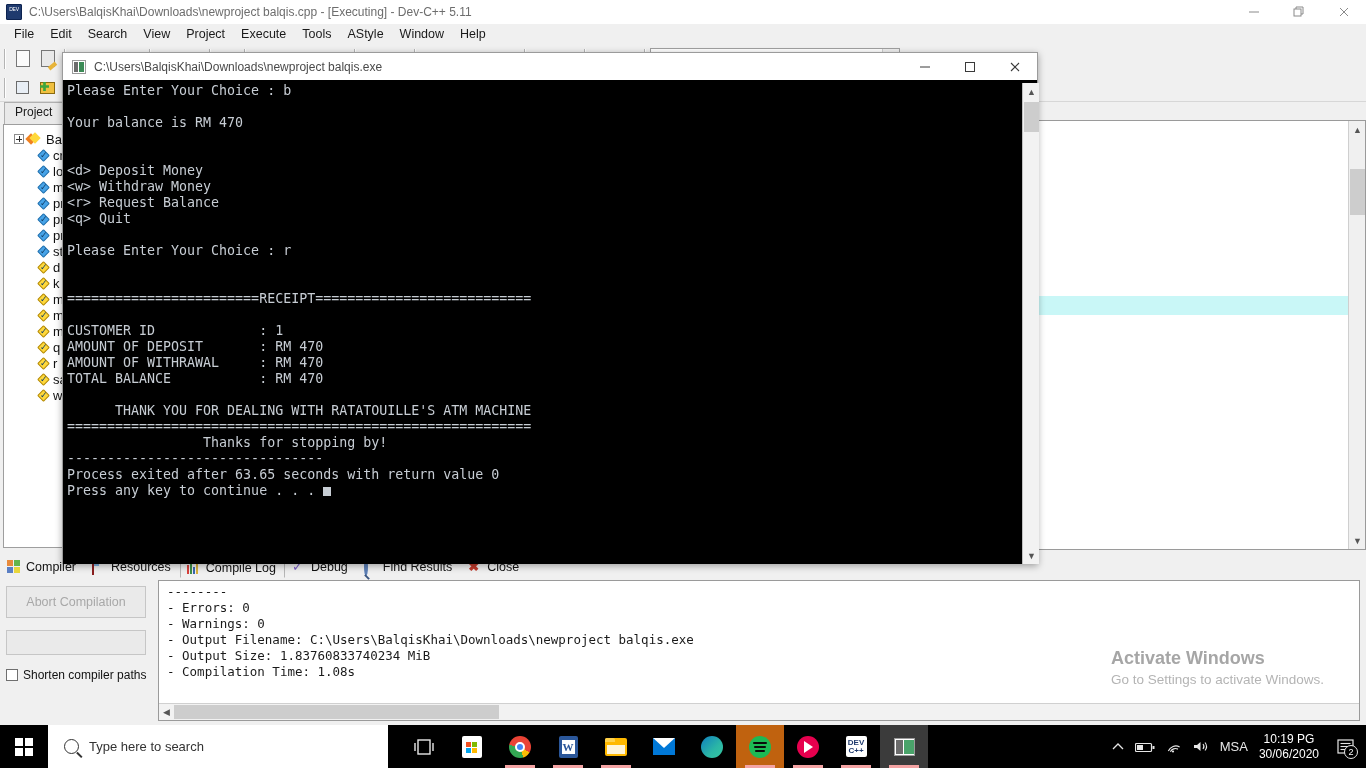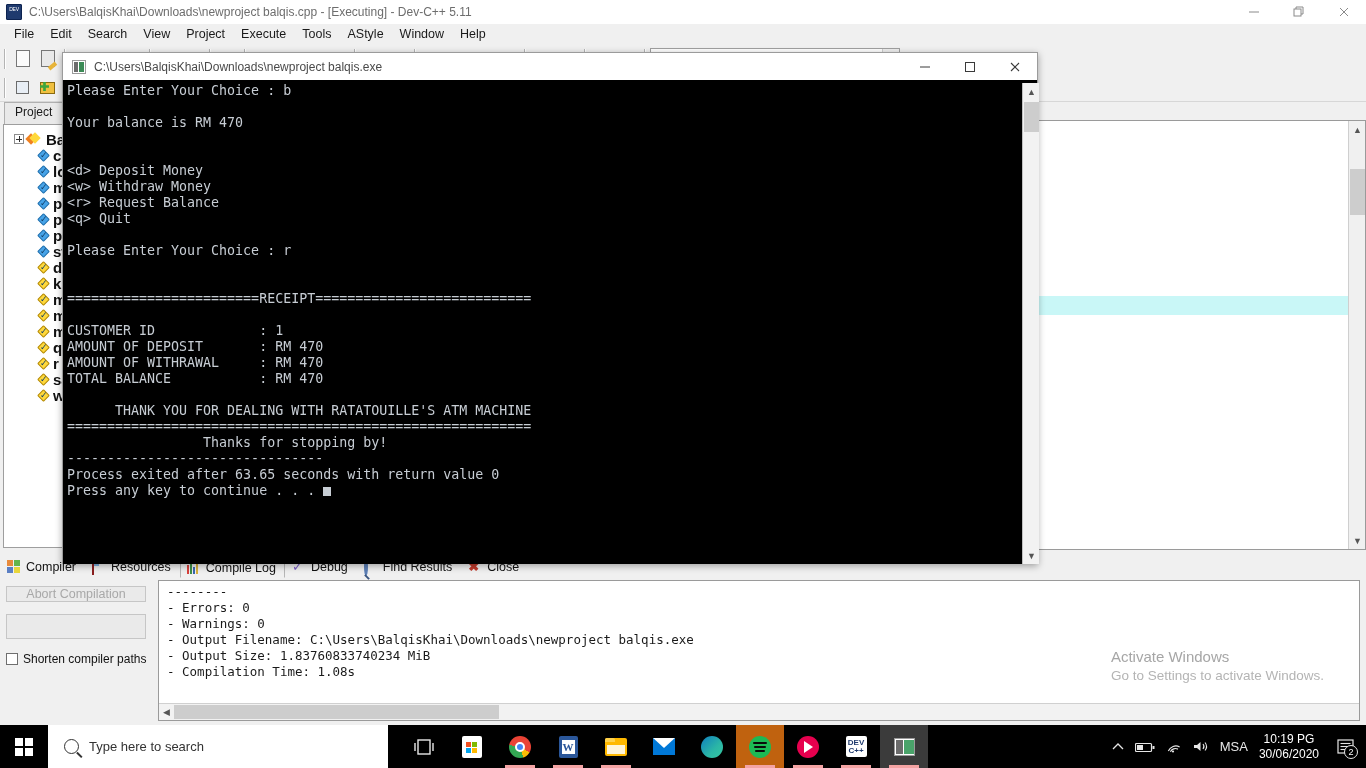--- a/index.html
+++ b/index.html
@@ -107,21 +107,21 @@
     width: 9px; height: 9px; background: #46a3e8; border: 1px solid #1d6fae;
     transform: rotate(45deg); border-radius: 1px; position: absolute; left: 1px; top: 1px;
   }
   .ticon-d.yellow .gem { background: #ffd83a; border-color: #b58a00; }
   .ticon-d .chk {
     position: absolute; left: 2px; top: 0px; color: #123e66; font-size: 9px; z-index: 2; line-height: 11px;
   }
   .tproj-icon { width: 16px; height: 11px; flex: none; margin-right: 3px; position: relative; }
   .tproj-icon .a { position: absolute; left: 0; top: 1px; width: 8px; height: 8px; background: #f08020; transform: rotate(45deg); }
   .tproj-icon .b { position: absolute; left: 4px; top: 0px; width: 8px; height: 8px; background: #ffd83a; transform: rotate(45deg); }
-  .tlabel { font-size: 15px; color: #111; font-weight: bold; }
+  .tlabel { font-size: 13px; color: #111; font-weight: normal; }
 
   
   .editor-area {
     position: absolute; left: 158px; top: 120px; width: 1208px; height: 430px;
     background: #ffffff; border: 1px solid #9a9a9a;
   }
   .editor-hl {
     position: absolute; left: 1px; top: 175px; width: 1190px; height: 19px;
     background: #c9f7f7;
   }
@@ -203,21 +203,21 @@
   .ico-find { width: 13px; height: 13px; border: 2px solid #5c7fb5; border-radius: 50%; position: relative; background: #dfe9f5; }
   .ico-find::after { content: ""; position: absolute; right: -4px; bottom: -4px; width: 6px; height: 2px; background: #3a5580; transform: rotate(45deg); }
   .ico-close { color: #c0392b; font-size: 13px; font-weight: bold; line-height: 14px; }
 
   .bpanel-body {
     position: absolute; left: 0; top: 22px; width: 1366px; height: 147px;
     display: flex;
   }
   .bp-left { width: 158px; padding: 8px 6px 0 6px; }
   .abort-btn {
-    width: 140px; height: 16px; background: #eaeaea; border: 1px solid #c6c6c6;
+    width: 140px; height: 32px; background: #eaeaea; border: 1px solid #c6c6c6;
     color: #a8a8a8; font-size: 12.5px; display: flex; align-items: center; justify-content: center;
   }
   .progress-box { width: 140px; height: 25px; background: #eaeaea; border: 1px solid #c6c6c6; margin-top: 12px; }
   .chk-row { display: flex; align-items: center; gap: 5px; margin-top: 13px; }
   .chkbox { width: 12px; height: 12px; border: 1px solid #6f6f6f; background: #fff; flex: none; }
   .chk-label { font-size: 12px; color: #111; }
   .bp-log {
     flex: 1; margin: 2px 6px 4px 0; background: #ffffff; border: 1px solid #9a9a9a;
     position: relative; overflow: hidden;
   }
@@ -230,21 +230,21 @@
     position: absolute; left: 0; bottom: 0; width: 100%; height: 17px;
     background: #f2f2f2; border-top: 1px solid #d0d0d0; display: flex; align-items: center;
   }
   .hs-arrow { width: 15px; height: 15px; display: flex; align-items: center; justify-content: center; font-size: 9px; color: #555; }
   .hs-thumb { height: 14px; background: #cdcdcd; }
 
   
   .watermark {
     position: absolute; right: 42px; top: 648px; text-align: left; pointer-events: none;
   }
-  .wm-title { font-size: 15px; color: #a6a6a6; }
+  .wm-title { font-size: 18px; color: #a6a6a6; font-weight: bold; }
   .wm-sub { font-size: 13.5px; color: #b4b4b4; margin-top: 3px; }
 
   
   .taskbar {
     position: absolute; left: 0; top: 725px; width: 1366px; height: 43px;
     background: #000000; display: flex; align-items: center; justify-content: center;
   }
   .start-btn { width: 48px; height: 43px; display: flex; align-items: center; justify-content: center; }
   .win-logo { width: 18px; height: 18px; display: grid; grid-template-columns: 1fr 1fr; grid-template-rows: 1fr 1fr; gap: 2px; }
   .win-logo i { background: #ffffff; display: block; }

